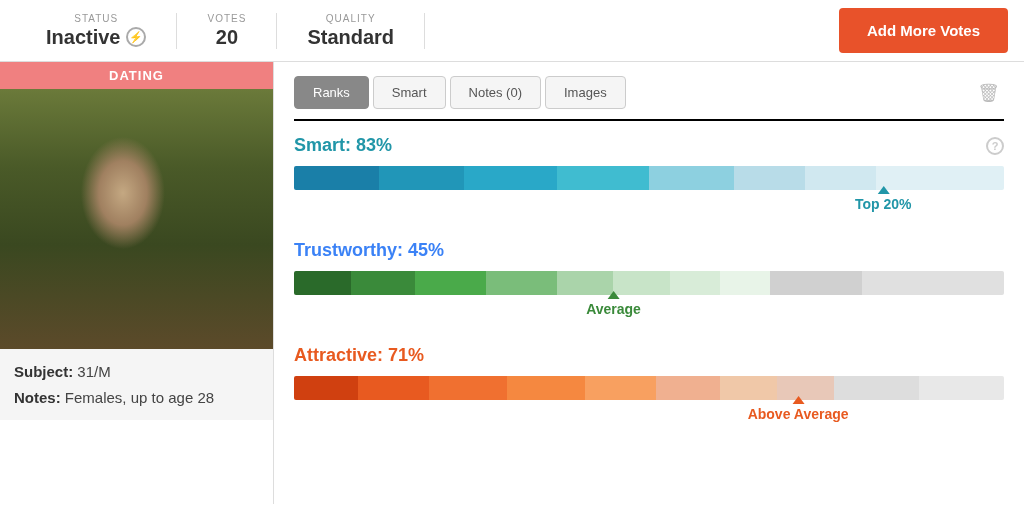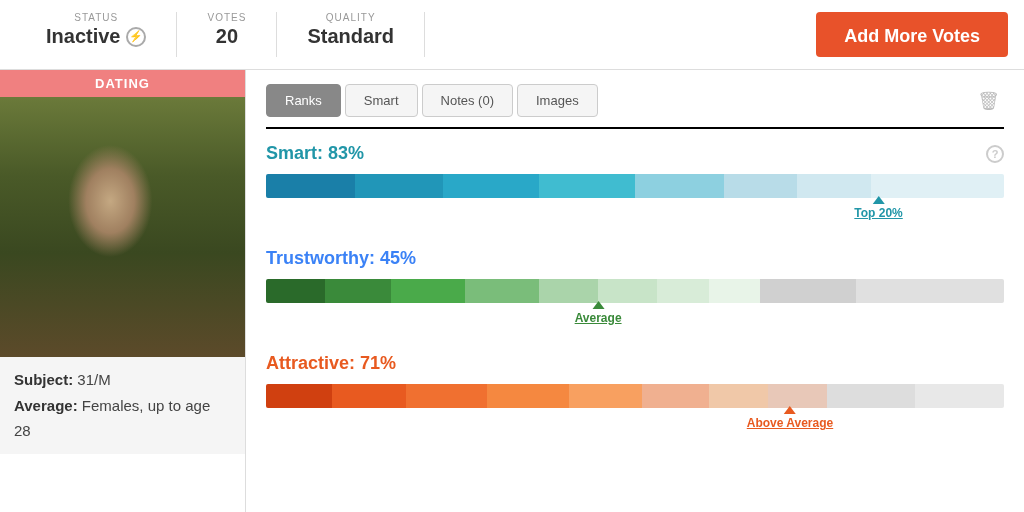--- a/index.html
+++ b/index.html
@@ -1,23 +1,24 @@
 <!DOCTYPE html>
 <html><head>
   <meta charset="utf-8">
   <style>
     * { box-sizing: border-box; margin: 0; padding: 0; }
     body { font-family: Arial, sans-serif; background: #fff; width: 1024px; height: 512px; overflow: hidden; }
 
     
     .header {
       display: flex;
+      align-items: center;
       border-bottom: 1px solid #ddd;
-      height: 70px;
-      padding: 12px 16px;
+      height: 62px;
+      padding: 0 16px;
     }
     .header-stat {
       display: flex;
       flex-direction: column;
       align-items: center;
       padding: 0 30px;
       border-right: 1px solid #ddd;
     }
     .header-stat:first-child { border-left: none; }
     .header-stat .stat-label {
@@ -46,35 +47,35 @@
       color: #aaa;
       font-size: 11px;
     }
     .header-spacer { flex: 1; }
     .add-votes-btn {
       background: #e8522a;
       color: #fff;
       border: none;
       border-radius: 4px;
       padding: 14px 28px;
-      font-size: 18px;
+      font-size: 15px;
       font-weight: bold;
       cursor: pointer;
       white-space: nowrap;
     }
 
     
     .main {
       display: flex;
       height: calc(512px - 70px);
     }
 
     
     .left-panel {
-      width: 246px;
+      width: 274px;
       border-right: 1px solid #ddd;
       flex-shrink: 0;
     }
     .category-label {
       background: #f08080;
       color: #fff;
       text-align: center;
       padding: 6px 0;
       font-size: 13px;
       letter-spacing: 1px;
@@ -180,23 +181,22 @@
       overflow: hidden;
     }
     .bar-segment { height: 100%; }
     .bar-marker {
       position: absolute;
       bottom: -22px;
       display: flex;
       flex-direction: column;
       align-items: center;
       transform: translateX(-50%);
-      font-size: 12px;
-      font-weight: bold;
-      text-decoration: underline;
+      font-size: 14px;
+      font-weight: bold;
     }
     .bar-marker .triangle {
       width: 0; height: 0;
       border-left: 6px solid transparent;
       border-right: 6px solid transparent;
       border-bottom: 8px solid;
       margin-bottom: 2px;
     }
     .marker-spacer { margin-bottom: 28px; }
 
@@ -272,21 +272,21 @@
     <div class="category-label">DATING</div>
     <div class="profile-image">
       <div class="face-area"></div>
     </div>
     <div class="subject-info">
       <div>
         <strong>Subject:</strong>
         <span>31/M</span>
       </div>
       <div>
-        <strong>Average:</strong>
+        <strong>Notes:</strong>
         <span>Females, up to age 28</span>
       </div>
     </div>
   </div>
 
   <div class="right-panel">
 
     <div class="tabs">
       <div class="tab active">Ranks</div>
       <div class="tab">Smart</div>

